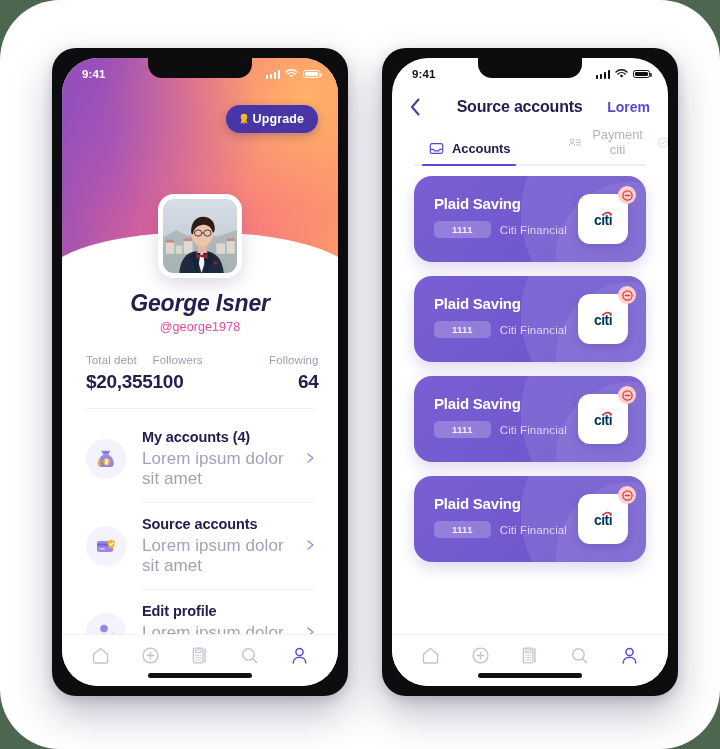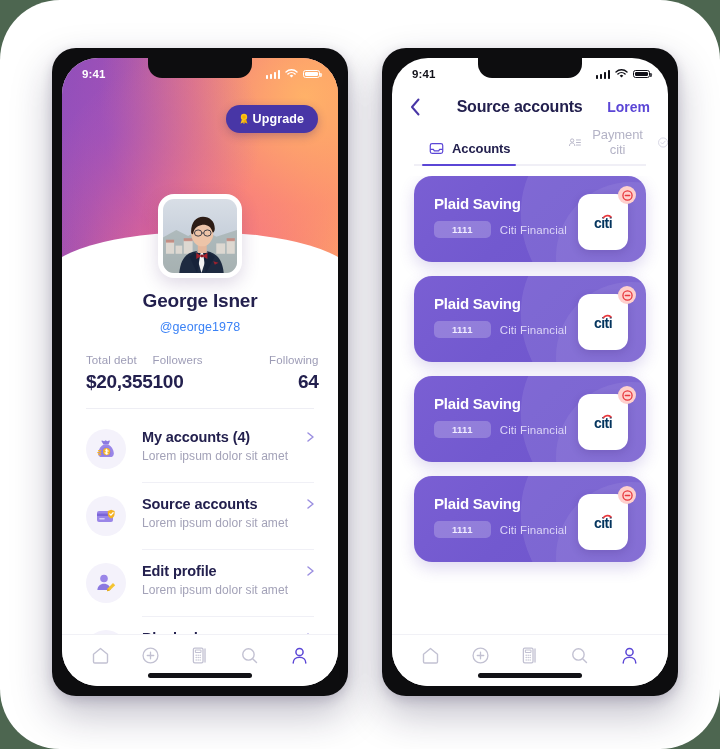--- a/index.html
+++ b/index.html
@@ -94,52 +94,52 @@
   .avatar-wrap{
     position:absolute;left:50%;top:136px;transform:translateX(-50%);
     width:84px;height:84px;border-radius:16px;background:#fff;
     padding:5px;box-sizing:border-box;z-index:8;
     box-shadow:0 6px 18px rgba(70,40,110,.18);
   }
   .avatar{width:100%;height:100%;border-radius:11px;overflow:hidden;display:block;}
 
   .pname{
     position:absolute;left:0;right:0;top:232px;text-align:center;
-    font-size:19px;font-weight:700;color:#23204e;letter-spacing:-.2px;
+    font-size:23px;font-weight:700;color:#23204e;letter-spacing:-.2px;font-style:italic;
   }
   .phandle{
     position:absolute;left:0;right:0;top:262px;text-align:center;
-    font-size:12.5px;color:#3b82f6;letter-spacing:.1px;
+    font-size:12.5px;color:#ec4899;letter-spacing:.1px;
   }
 
   .stats{
     position:absolute;left:24px;right:24px;top:296px;
     display:flex;
   }
   .stat{flex:1;}
   .stat-label{font-size:11.5px;color:#9d9cb6;margin-bottom:5px;letter-spacing:.1px;}
   .stat-value{font-size:19px;font-weight:700;color:#23204e;letter-spacing:-.3px;}
   .stat:nth-child(2){flex:0 0 86px;}
   .stat:nth-child(3){flex:0 0 80px;text-align:right;}
 
   .divider{position:absolute;left:24px;right:24px;height:1px;background:#eeeef4;}
 
   .rows{position:absolute;left:0;right:0;top:358px;}
   .row{
-    position:relative;display:flex;align-items:flex-start;
+    position:relative;display:flex;align-items:center;
     padding:13px 22px 13px 24px;box-sizing:border-box;cursor:pointer;
   }
   .row-ico{
     width:40px;height:40px;flex:0 0 40px;border-radius:50%;
     background:#f4f2fb;display:flex;align-items:center;justify-content:center;
     margin-right:16px;
   }
   .row-txt{flex:1;min-width:0;}
   .row-title{font-size:14.5px;font-weight:700;color:#23204e;letter-spacing:-.1px;}
-  .row-sub{font-size:12px;color:#a3a2b8;margin-top:4px;letter-spacing:.05px;}
+  .row-sub{font-size:17px;color:#a3a2b8;margin-top:4px;letter-spacing:.05px;}
   .chev{flex:0 0 12px;color:#9b8fe0;}
   .row-sep{height:1px;background:#f0f0f6;margin:0 24px 0 80px;}
 
   
   .tabbar{
     position:absolute;left:0;right:0;bottom:0;height:52px;
     background:#fff;border-top:1px solid #f1f1f6;
     display:flex;align-items:center;justify-content:space-around;
     padding:0 14px 10px;box-sizing:border-box;z-index:25;
   }
@@ -193,21 +193,21 @@
   }
   .card-body{position:absolute;left:20px;top:19px;z-index:3;}
   .card-title{font-size:15px;font-weight:700;color:#fff;letter-spacing:-.2px;}
   .card-meta{display:flex;align-items:center;gap:9px;margin-top:9px;}
   .pill{
     background:rgba(255,255,255,.22);color:#f0ecff;font-size:9.5px;font-weight:700;
     padding:3px 18px;border-radius:5px;letter-spacing:.3px;
   }
   .bankname{font-size:11.5px;color:#dcd5f7;letter-spacing:.1px;}
   .logo-box{
-    position:absolute;right:18px;top:18px;width:50px;height:56px;border-radius:12px;
+    position:absolute;right:18px;top:18px;width:50px;height:50px;border-radius:12px;
     background:#fff;display:flex;align-items:center;justify-content:center;z-index:4;
     box-shadow:0 3px 9px rgba(40,20,90,.17);
   }
   .citi{position:relative;width:40px;height:22px;}
   .citi svg{display:block;}
   .minus-badge{
     position:absolute;right:-8px;top:-8px;width:18px;height:18px;border-radius:50%;
     background:#ffd0cc;display:flex;align-items:center;justify-content:center;
     z-index:6;cursor:pointer;
   }

